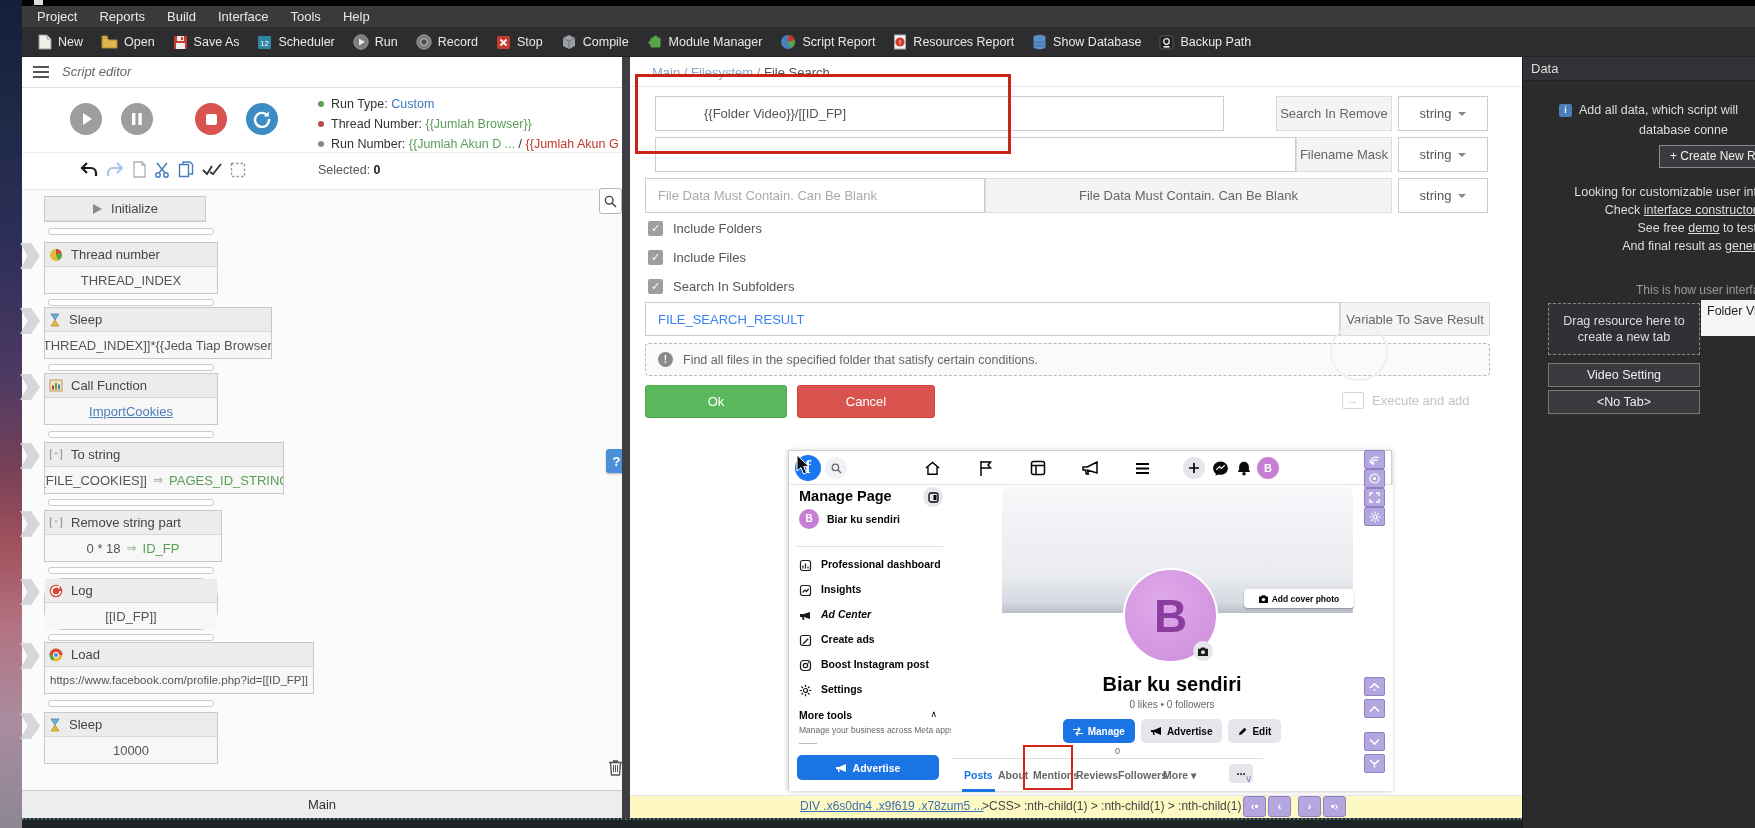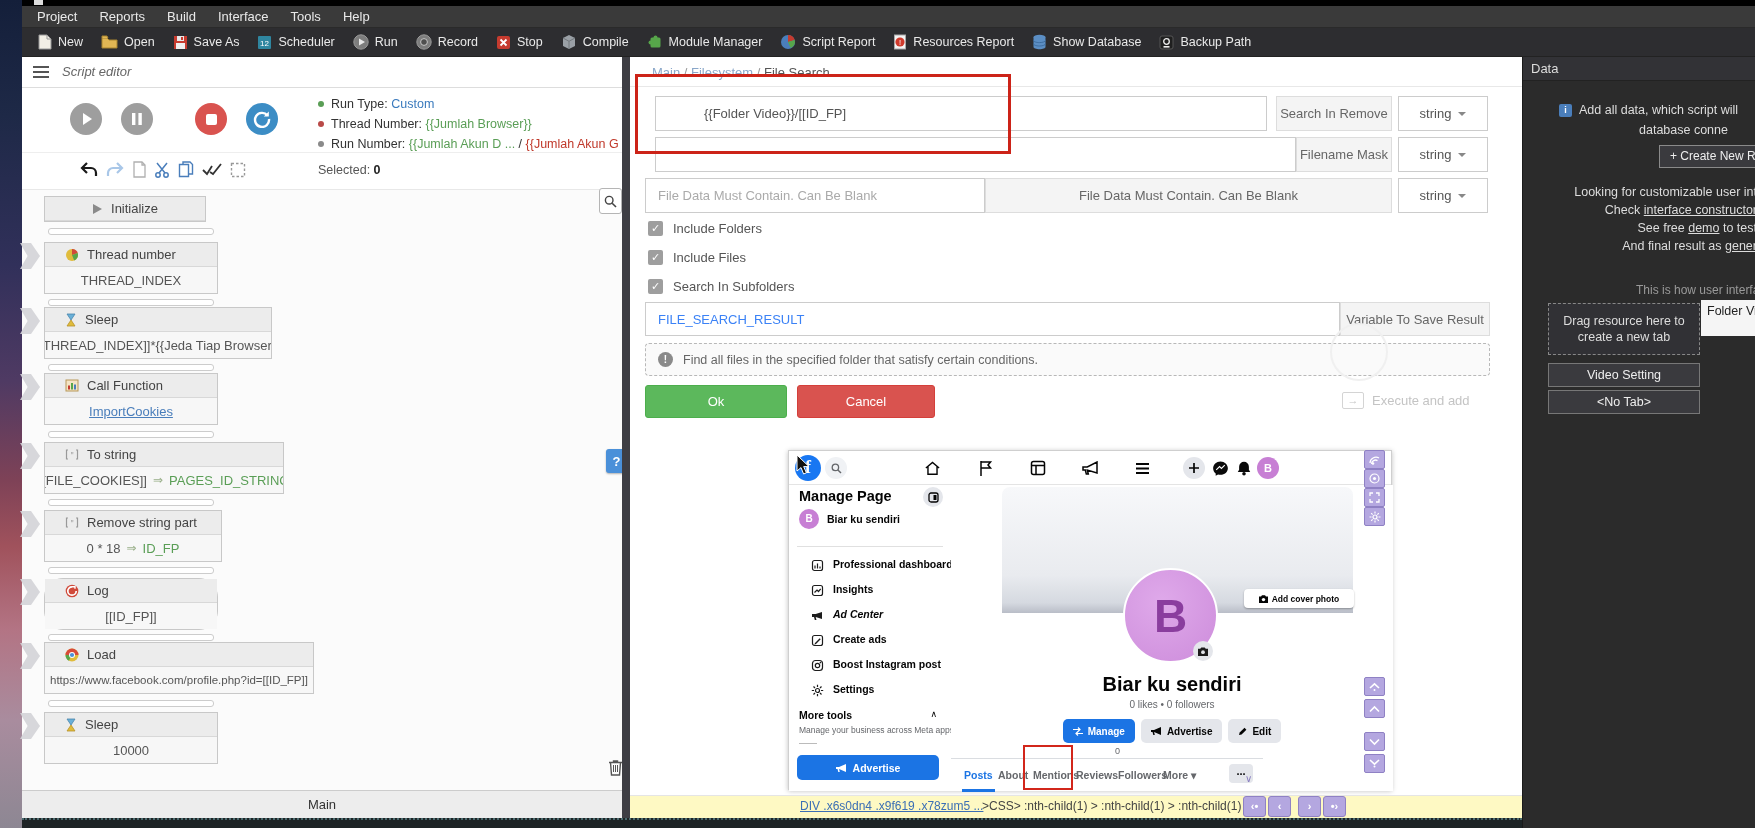--- a/index.html
+++ b/index.html
@@ -30,21 +30,21 @@
   .stats .b{display:inline-block;width:6px;height:6px;border-radius:50%;margin-right:7px;vertical-align:1px;}
   .stats .lab{color:#333;} .g{color:#5a9e56;} .bl{color:#3a7abd;} .rd{color:#c0392b;}
   .tb2{position:absolute;left:0;top:96px;width:100%;height:37px;border-bottom:1px solid #e8e8e8;}
   .tb2 .icons{position:absolute;left:58px;top:8px;display:flex;gap:8px;align-items:center;}
   .sel{position:absolute;left:296px;top:10px;font-size:12.5px;color:#555;}
   .sel b{color:#222;}
   .canvas{position:absolute;left:0;top:133px;width:100%;height:600px;background:#fbfbfb;}
   .chev{position:absolute;left:-2px;width:20px;height:26px;background:#d3d3d7;opacity:.9;
     clip-path:polygon(0 0,55% 0,100% 50%,55% 100%,0 100%,38% 50%);}
   .block{position:absolute;left:22px;border:1px solid #c8c8c8;background:#f7f7f7;}
-  .bh{height:24px;display:flex;align-items:center;gap:8px;padding-left:20px;font-size:13px;color:#444;background:#ececec;border-bottom:1px solid #d8d8d8;}
+  .bh{height:24px;display:flex;align-items:center;gap:8px;padding-left:4px;font-size:13px;color:#444;background:#ececec;border-bottom:1px solid #d8d8d8;}
   .bh.center{justify-content:center;padding-left:0;}
   .bb{height:26px;display:flex;align-items:center;justify-content:center;gap:6px;font-size:13px;color:#555;background:#f7f7f7;white-space:nowrap;overflow:hidden;}
   .bb.url{justify-content:flex-start;padding:0 5px;font-size:11.5px;}
   .bb .lnk{color:#4a7ebb;text-decoration:underline;}
   .bb .arr{color:#9ab08a;font-size:12px;}
   .conn{position:absolute;left:26px;width:166px;height:7px;background:#fff;border:1px solid #ccc;border-radius:3px;}
   .searchbtn{position:absolute;left:577px;top:131px;width:23px;height:26px;background:#fff;border:1px solid #b5b5b5;border-radius:3px;display:flex;align-items:center;justify-content:center;}
   .qbadge{position:absolute;left:584px;top:392px;width:21px;height:24px;background:#4a90d9;border-radius:3px;color:#fff;font-size:13px;font-weight:bold;display:flex;align-items:center;justify-content:center;box-shadow:0 1px 2px rgba(0,0,0,.3);}
   .trash{position:absolute;left:586px;top:702px;}
   .maintab{position:absolute;left:0;top:733px;width:600px;height:28px;background:#ededed;border-top:1px solid #ccc;text-align:center;line-height:28px;font-size:13px;color:#333;}
@@ -86,21 +86,21 @@
   .fright.nb{background:transparent;}
   .fav{background:#c77fd4;color:#fff;font-size:11px;font-weight:bold;line-height:22px;text-align:center;}
   .vthumb{position:absolute;right:1px;top:38px;width:4px;height:75px;background:#c8cbd0;border-radius:2px;}
   .sb{position:absolute;left:0;top:34px;width:162px;height:306px;background:#fff;}
   .mptitle{position:absolute;left:10px;top:3px;font-size:14.5px;font-weight:bold;color:#050505;}
   .mpswitch{position:absolute;right:8px;top:2px;width:20px;height:20px;border-radius:50%;background:#e4e6eb;display:flex;align-items:center;justify-content:center;font-size:10px;color:#050505;}
   .pgrow{position:absolute;left:10px;top:24px;display:flex;align-items:center;gap:8px;}
   .pgav{width:20px;height:20px;border-radius:50%;background:#c77fd4;color:#fff;font-size:10px;font-weight:bold;text-align:center;line-height:20px;}
   .pgname{font-size:10.5px;font-weight:bold;color:#050505;}
   .sbdiv{position:absolute;left:8px;top:61px;width:146px;border-top:1px solid #e0e0e0;}
-  .sbitem{position:absolute;left:12px;width:162px;height:25px;}
+  .sbitem{position:absolute;left:0;width:162px;height:25px;}
   .sbitem .si{position:absolute;left:10px;top:5px;}
   .sbitem .sl{position:absolute;left:32px;top:5px;font-size:10.5px;font-weight:bold;color:#050505;white-space:nowrap;}
   .mtools{position:absolute;left:10px;top:224px;font-size:10.5px;font-weight:bold;color:#050505;}
   .mcaret{position:absolute;right:14px;top:224px;font-size:9px;color:#050505;}
   .msub{position:absolute;left:10px;top:240px;font-size:8.5px;color:#65676b;white-space:nowrap;}
   .minidiv{position:absolute;left:10px;top:258px;width:18px;border-top:1px solid #bbb;}
   .sbadv{position:absolute;left:8px;top:270px;width:142px;height:25px;background:#1b74e4;border-radius:5px;color:#fff;font-size:10.5px;font-weight:bold;display:flex;align-items:center;justify-content:center;gap:6px;}
   .fmain{position:absolute;left:162px;top:34px;width:442px;height:306px;background:#fff;}
   .cover{position:absolute;left:51px;top:2px;width:351px;height:126px;border-radius:8px 8px 0 0;
     background:linear-gradient(180deg,#f7f8fa 0%,#e9ebef 70%,#d5d9e0 92%,#b9bdc7 100%);}
@@ -526,21 +526,21 @@
         <div class="maintab">Main</div>
       </div>
 
       <div class="gutter"></div>
 
       <div class="mid">
         <div class="crumb" id="crumb"><span class="cl">Main</span><span> / </span><span class="cl">Filesystem</span><span> / </span><span class="cc">File Search</span></div>
         <div class="hr1"></div>
         <div class="redbox1"></div>
         <div id="formrows">
-            <input class="finput" value="{{Folder Video}}/[[ID_FP]" style="left: 25px; top: 39px; width: 612px; padding-left: 48px;">
+            <input class="finput" value="{{Folder Video}}/[[ID_FP]" style="left: 25px; top: 39px; width: 569px; padding-left: 48px;">
             <div class="flabel" style="left: 646px; top: 39px; width: 116px;">Search In Remove</div>
             <div class="ddl" style="left: 768px; top: 39px;">
               <span>string</span>
               <span class="caret"></span>
             </div>
             <input class="finput" style="left: 25px; top: 80px; width: 641px;">
             <div class="flabel" style="left: 666px; top: 80px; width: 96px;">Filename Mask</div>
             <div class="ddl" style="left: 768px; top: 80px;">
               <span>string</span>
               <span class="caret"></span>

